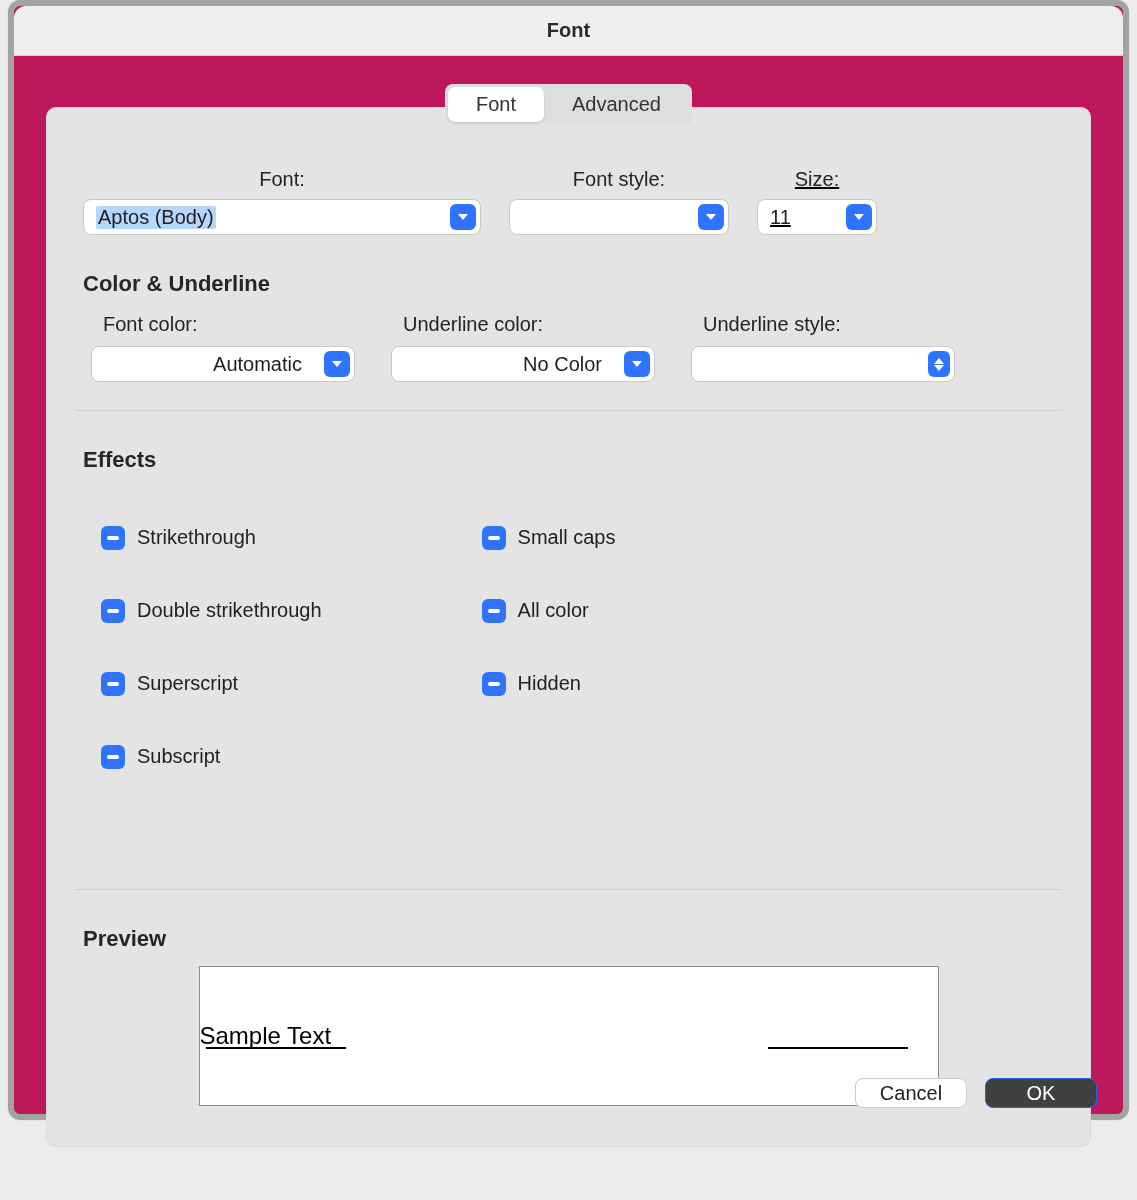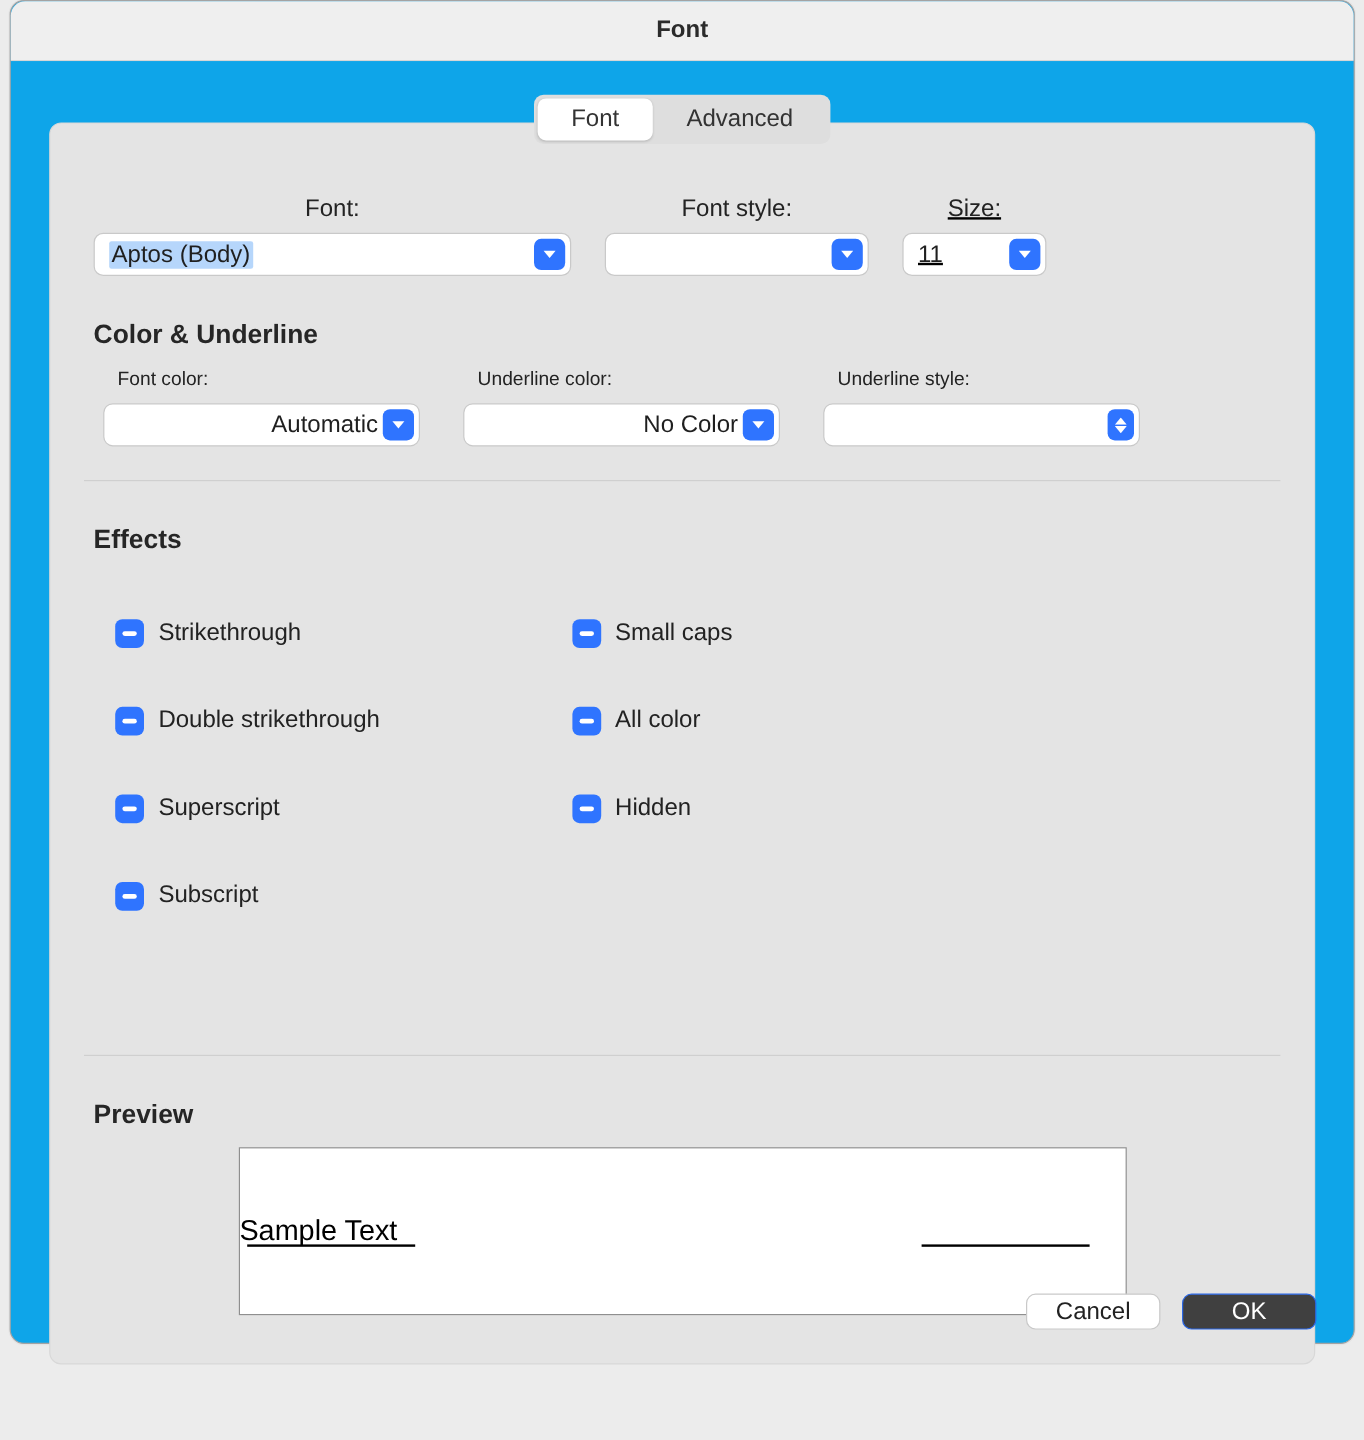--- a/index.html
+++ b/index.html
@@ -8,22 +8,22 @@
     background: #ececec;
     width: 1137px;
     height: 1200px;
     position: relative;
     overflow: hidden;
   }
 
   .sheet {
     position: absolute;
     top: 0; left: 8px; right: 8px; bottom: 80px;
-    background: #0ea5e9;
-    border: 1px solid #a3a3a3;
+    background: #be185d;
+    border: 6px solid #a3a3a3;
     border-radius: 12px;
     box-shadow: 0 0 0 1px rgba(0,0,0,0.03);
   }
 
   .titlebar {
     height: 50px;
     border-bottom: 1px solid #d6d6d6;
     display: flex;
     align-items: center;
     justify-content: center;
@@ -89,21 +89,21 @@
     display: block;
   }
 
   .combo, .select {
     height: 36px;
     background: #ffffff;
     border: 1px solid #c9c9c9;
     border-radius: 8px;
     display: flex;
     align-items: center;
-    padding: 0 34px 0 12px;
+    padding: 0 52px 0 12px;
     position: relative;
     font-size: 20px;
     color: #1f1f1f;
   }
   .combo .value.selected {
     background: #b6d6fb;
     border-radius: 2px;
     padding: 0 2px;
   }
   .combo .caret, .select .caret, .select-updown .caret {
@@ -153,21 +153,21 @@
 
   .color-row {
     display: flex;
     margin-top: 16px;
     gap: 0;
   }
   .color-col {
     width: 300px;
   }
   .color-col .sublbl {
-    font-size: 16px;
+    font-size: 20px;
     color: #232323;
     margin-left: 20px;
     margin-bottom: 10px;
     display: block;
   }
   .color-col .select,
   .color-col .select-updown {
     margin-left: 8px;
     width: 264px;
     justify-content: flex-end;

